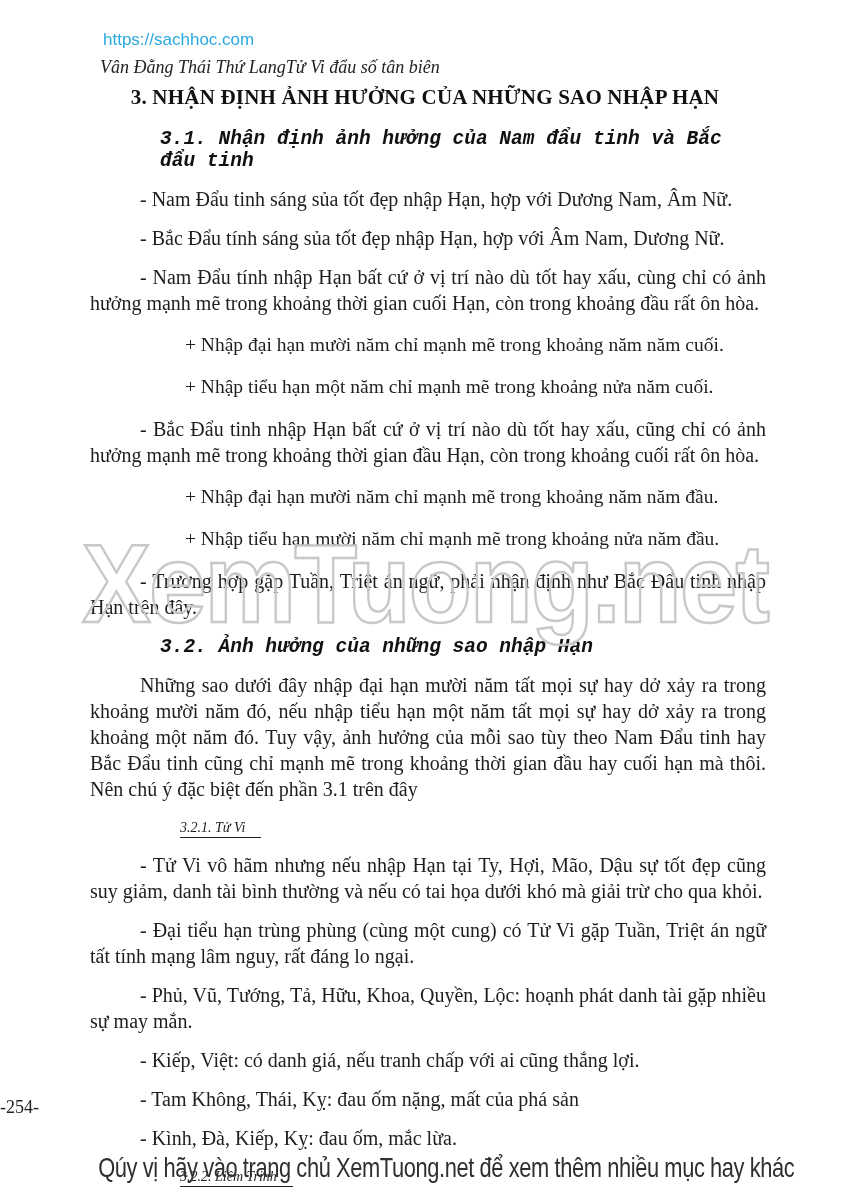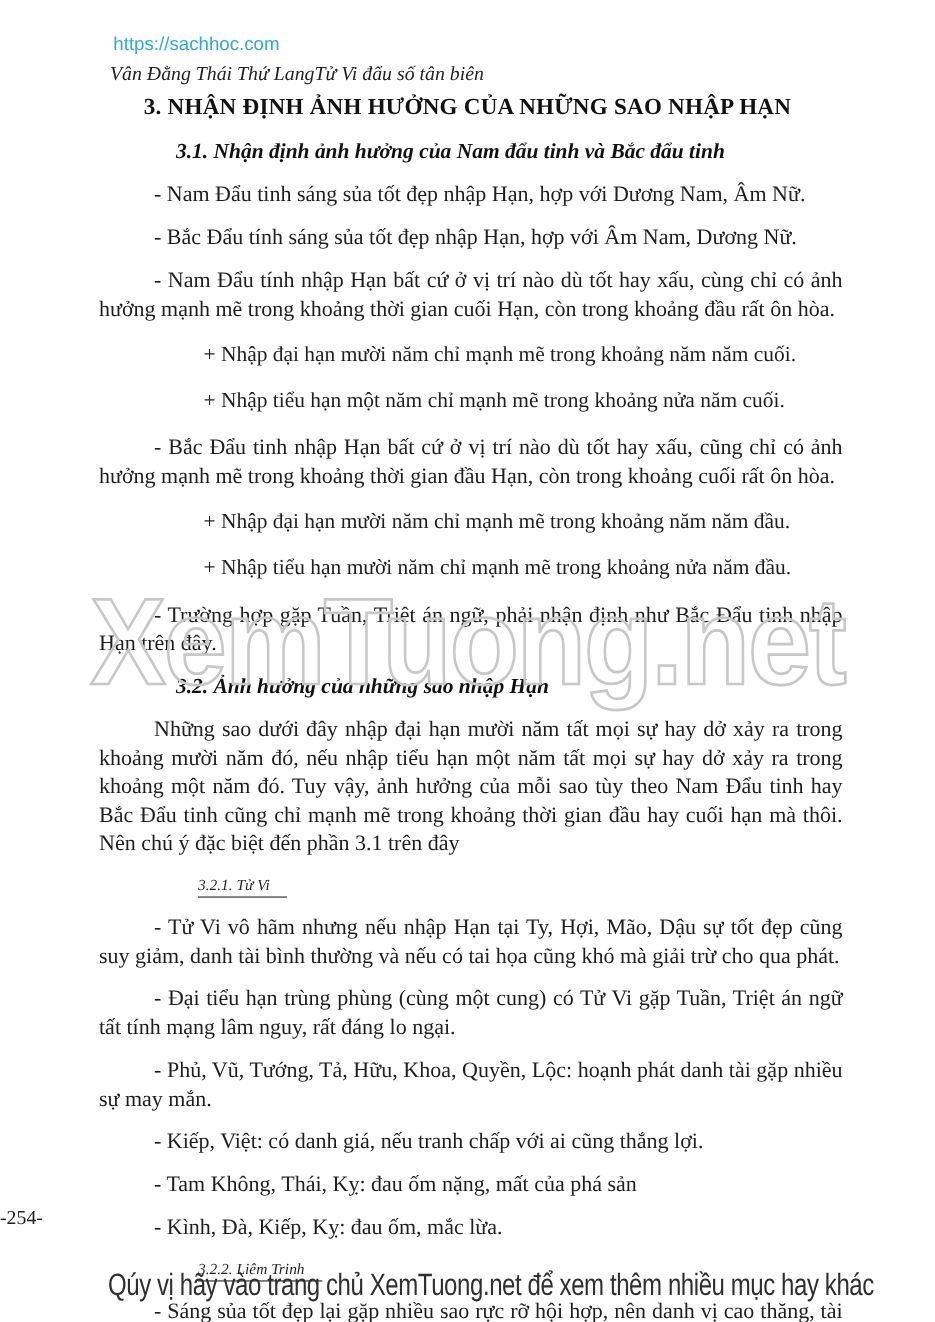--- a/index.html
+++ b/index.html
@@ -36,21 +36,21 @@
   .para {
     font-size: 20px; line-height: 26px; text-align: justify;
     text-indent: 50px; margin: 13px 0 !important;
   }
   .para-plus {
     font-size: 19.5px; line-height: 26px;
     text-indent: 95px; margin: 16px 0 !important;
   }
   .h-section {
     font-size: 19.5px; font-weight: bold; font-style: italic;
-    margin: 16px 0 14px 70px !important; color: #111;
+    margin: 16px 0 14px 70px !important; color: #111; font-family: Liberation Mono, monospace;
   }
   .h-sub {
     font-size: 14px; font-style: italic;
     margin: 18px 0 14px 90px !important;
   }
   .h-sub .underlined {
     display: inline-block; padding-right: 16px; padding-bottom: 1px;
     border-bottom: 1.6px solid #222;
   }
 
@@ -108,21 +108,21 @@
       <p class="para">- Nam Đẩu tính nhập Hạn bất cứ ở vị trí nào dù tốt hay xấu, cùng chỉ có ảnh hưởng mạnh mẽ trong khoảng thời gian cuối Hạn, còn trong khoảng đầu rất ôn hòa.</p>
       <p class="para-plus">+ Nhập đại hạn mười năm chỉ mạnh mẽ trong khoảng năm năm cuối.</p>
       <p class="para-plus">+ Nhập tiểu hạn một năm chỉ mạnh mẽ trong khoảng nửa năm cuối.</p>
       <p class="para">- Bắc Đẩu tinh nhập Hạn bất cứ ở vị trí nào dù tốt hay xấu, cũng chỉ có ảnh hưởng mạnh mẽ trong khoảng thời gian đầu Hạn, còn trong khoảng cuối rất ôn hòa.</p>
       <p class="para-plus">+ Nhập đại hạn mười năm chỉ mạnh mẽ trong khoảng năm năm đầu.</p>
       <p class="para-plus">+ Nhập tiểu hạn mười năm chỉ mạnh mẽ trong khoảng nửa năm đầu.</p>
       <p class="para">- Trường hợp gặp Tuần, Triệt án ngữ, phải nhận định như Bắc Đẩu tinh nhập Hạn trên đây.</p>
       <p class="h-section">3.2. Ảnh hưởng của những sao nhập Hạn</p>
       <p class="para">Những sao dưới đây nhập đại hạn mười năm tất mọi sự hay dở xảy ra trong khoảng mười năm đó, nếu nhập tiểu hạn một năm tất mọi sự hay dở xảy ra trong khoảng một năm đó. Tuy vậy, ảnh hưởng của mỗi sao tùy theo Nam Đẩu tinh hay Bắc Đẩu tinh cũng chỉ mạnh mẽ trong khoảng thời gian đầu hay cuối hạn mà thôi. Nên chú ý đặc biệt đến phần 3.1 trên đây</p>
       <p class="h-sub"><span class="underlined">3.2.1. Tử Vi</span></p>
-      <p class="para">- Tử Vi vô hãm nhưng nếu nhập Hạn tại Ty, Hợi, Mão, Dậu sự tốt đẹp cũng suy giảm, danh tài bình thường và nếu có tai họa cũng khó mà giải trừ cho qua phát.</p>
+      <p class="para">- Tử Vi vô hãm nhưng nếu nhập Hạn tại Ty, Hợi, Mão, Dậu sự tốt đẹp cũng suy giảm, danh tài bình thường và nếu có tai họa dưới khó mà giải trừ cho qua khỏi.</p>
       <p class="para">- Đại tiểu hạn trùng phùng (cùng một cung) có Tử Vi gặp Tuần, Triệt án ngữ tất tính mạng lâm nguy, rất đáng lo ngại.</p>
       <p class="para">- Phủ, Vũ, Tướng, Tả, Hữu, Khoa, Quyền, Lộc: hoạnh phát danh tài gặp nhiều sự may mắn.</p>
       <p class="para">- Kiếp, Việt: có danh giá, nếu tranh chấp với ai cũng thắng lợi.</p>
       <p class="para">- Tam Không, Thái, Kỵ: đau ốm nặng, mất của phá sản</p>
       <p class="para">- Kình, Đà, Kiếp, Kỵ: đau ốm, mắc lừa.</p>
       <p class="h-sub"><span class="underlined">3.2.2. Liêm Trinh</span></p>
       <p class="para">- Sáng sủa tốt đẹp lại gặp nhiều sao rực rỡ hội hợp, nên danh vị cao thăng, tài lộc dồi dào.</p>
     </div>
 
   <div class="watermark">XemTuong.net</div>

